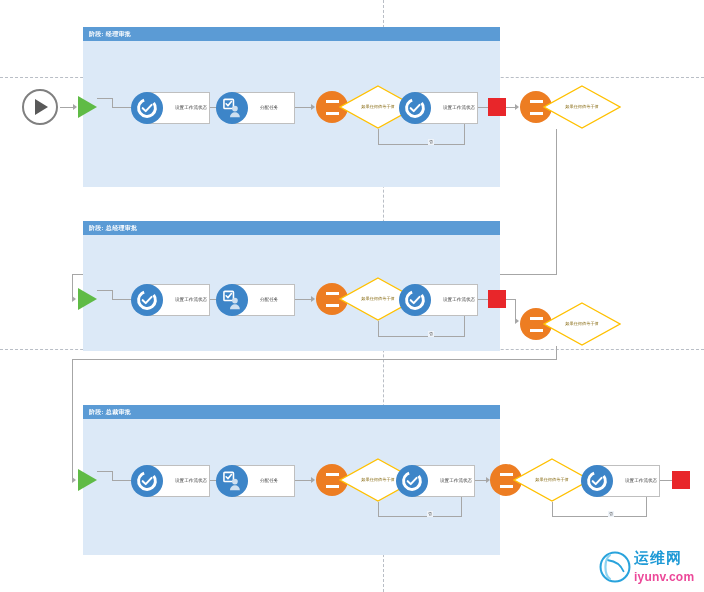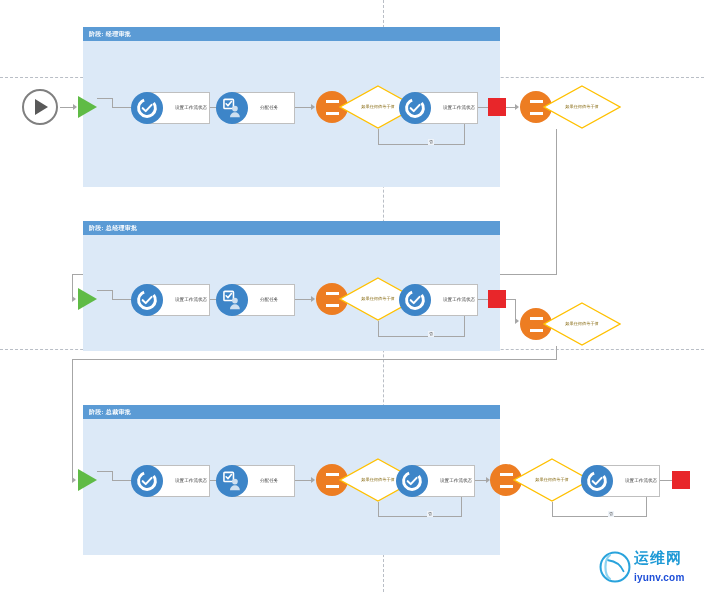--- a/index.html
+++ b/index.html
@@ -66,21 +66,21 @@
   .diamond svg{position:absolute;inset:0;}
   .diamond .dtext{position:absolute;inset:0;display:flex;align-items:center;
     justify-content:center;text-align:center;font-size:4.2px;color:#7f6000;
     line-height:5.4px;padding:0 14px;box-sizing:border-box;}
 
   
   .watermark{position:absolute;display:flex;align-items:center;}
   .wm-text{margin-left:2px;}
   .wm-cn{font-size:15px;color:#1f9ad6;font-weight:bold;line-height:15px;
     letter-spacing:1px;}
-  .wm-en{font-size:10px;color:#1d4ed8;font-weight:bold;line-height:15px;
+  .wm-en{font-size:12px;color:#ec4899;font-weight:bold;line-height:15px;
     letter-spacing:.2px;}
 </style>
 </head>
 <body>
 
 <div id="canvas">
 
   <div class="guide-h" style="top:77px;"></div>
   <div class="guide-h" style="top:349px;"></div>
   <div class="guide-v" style="left:383px;"></div>

